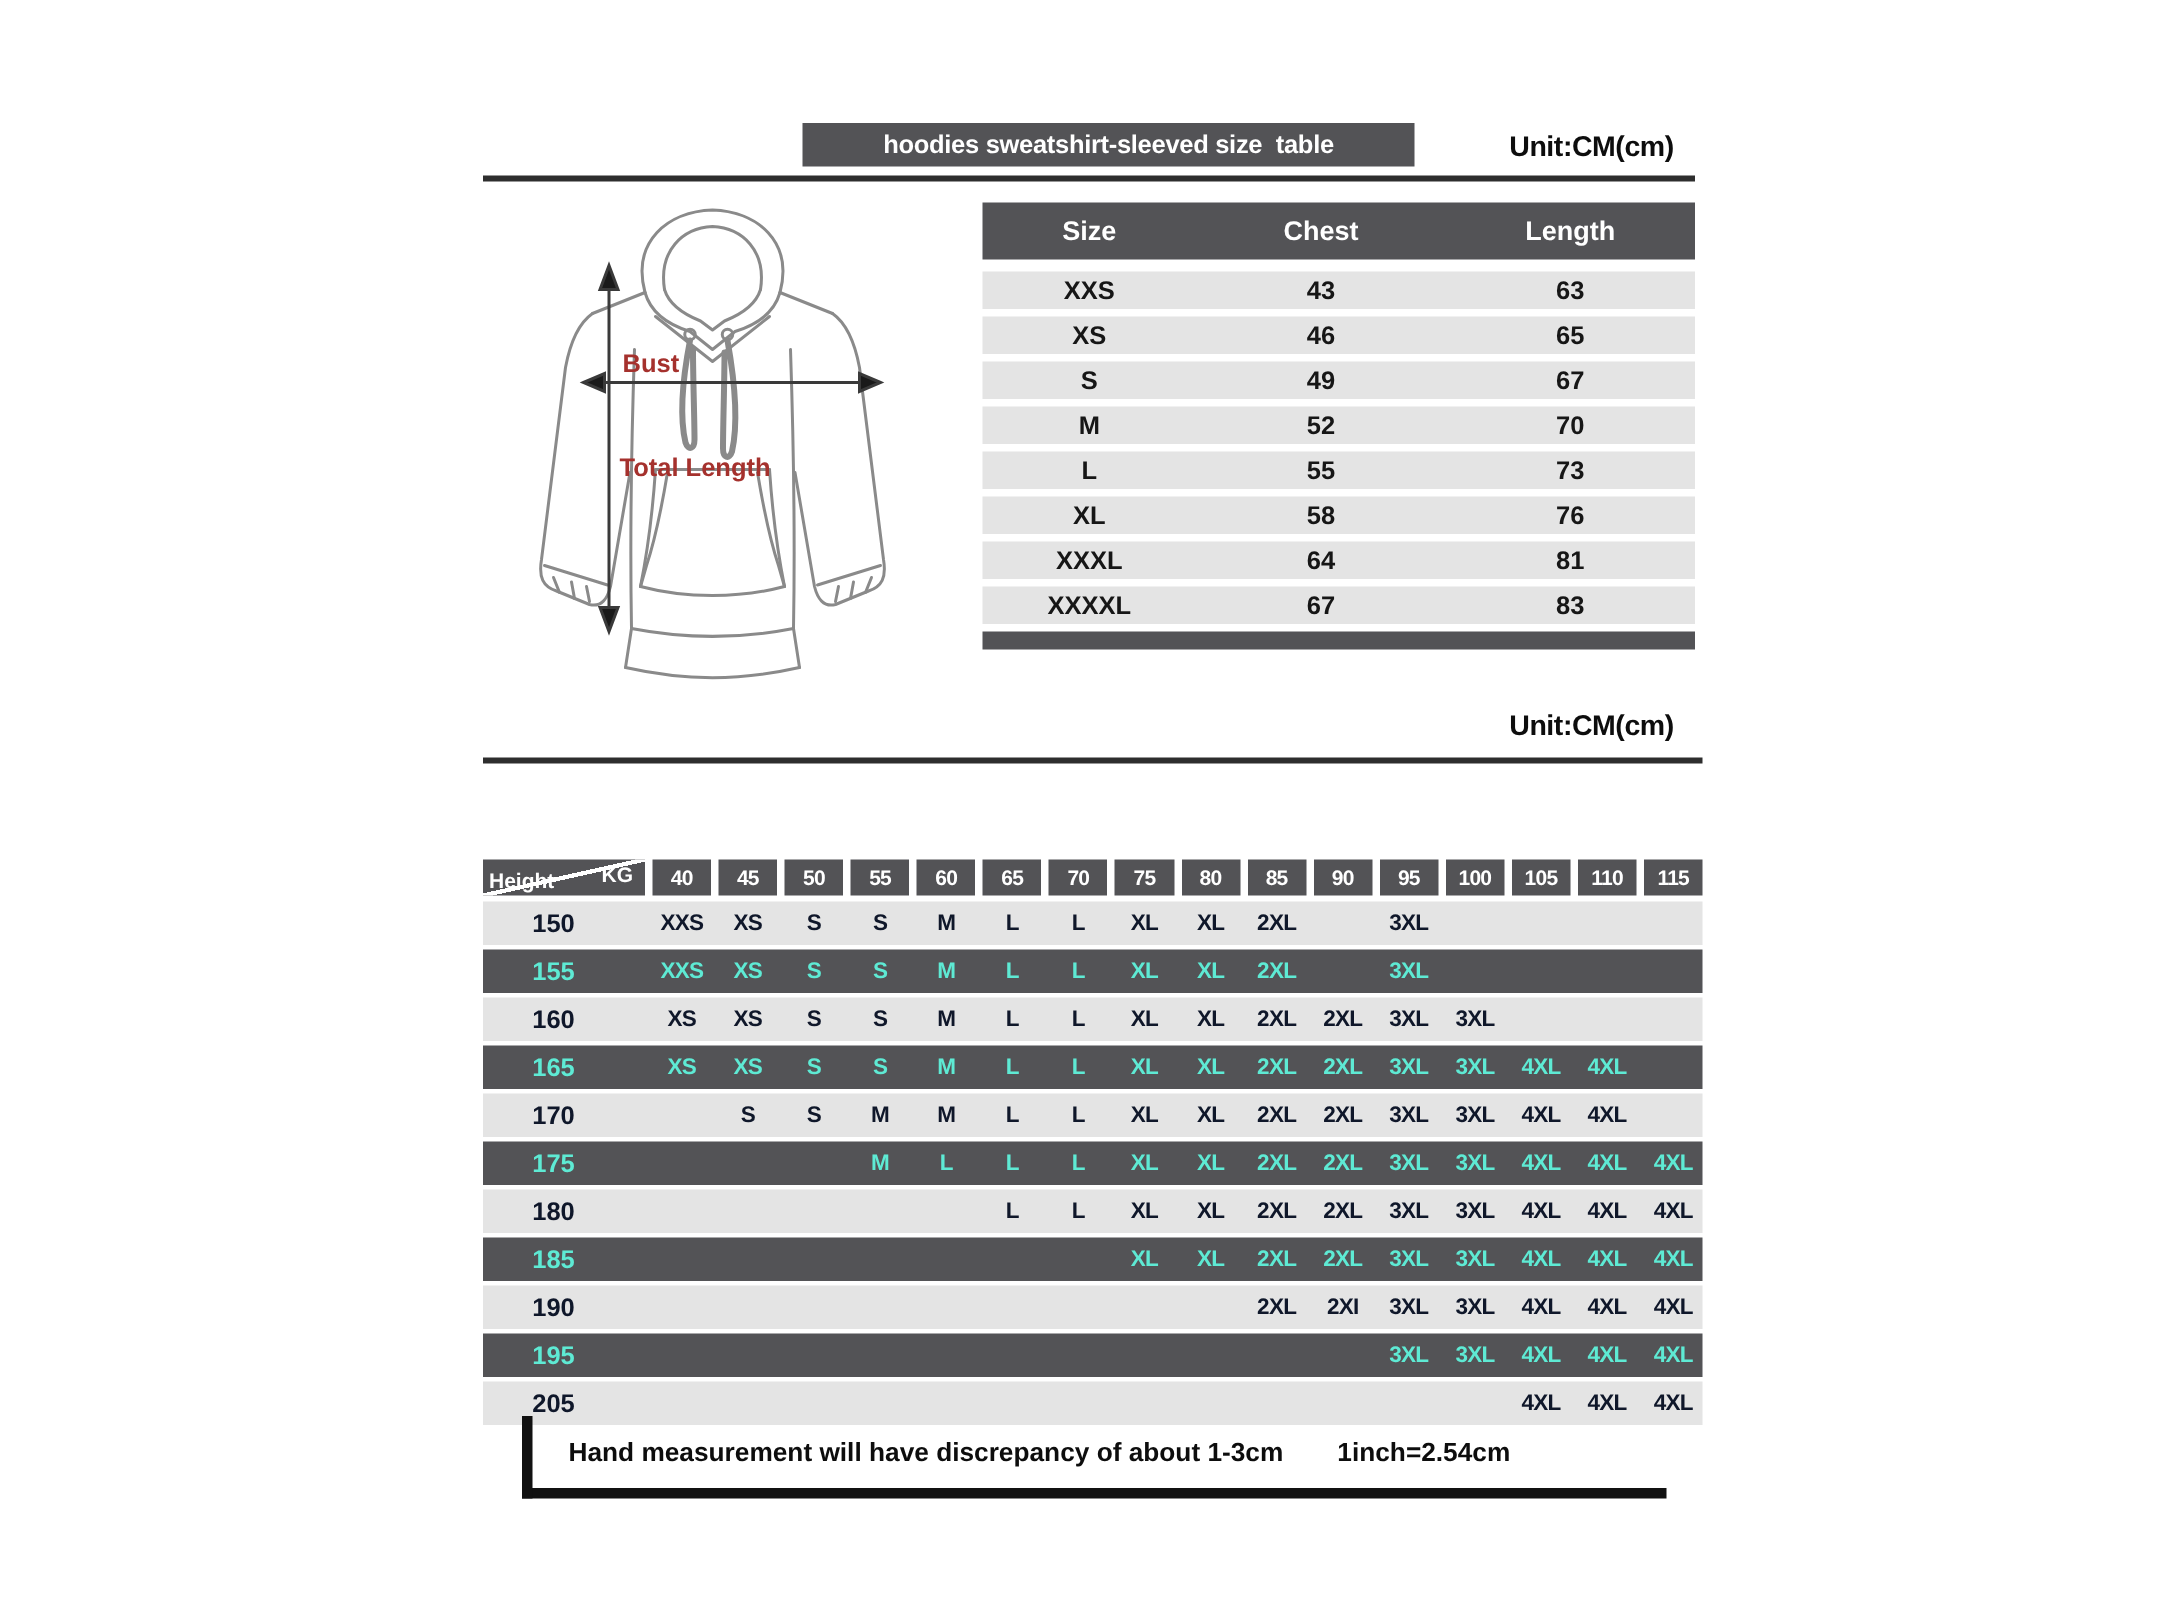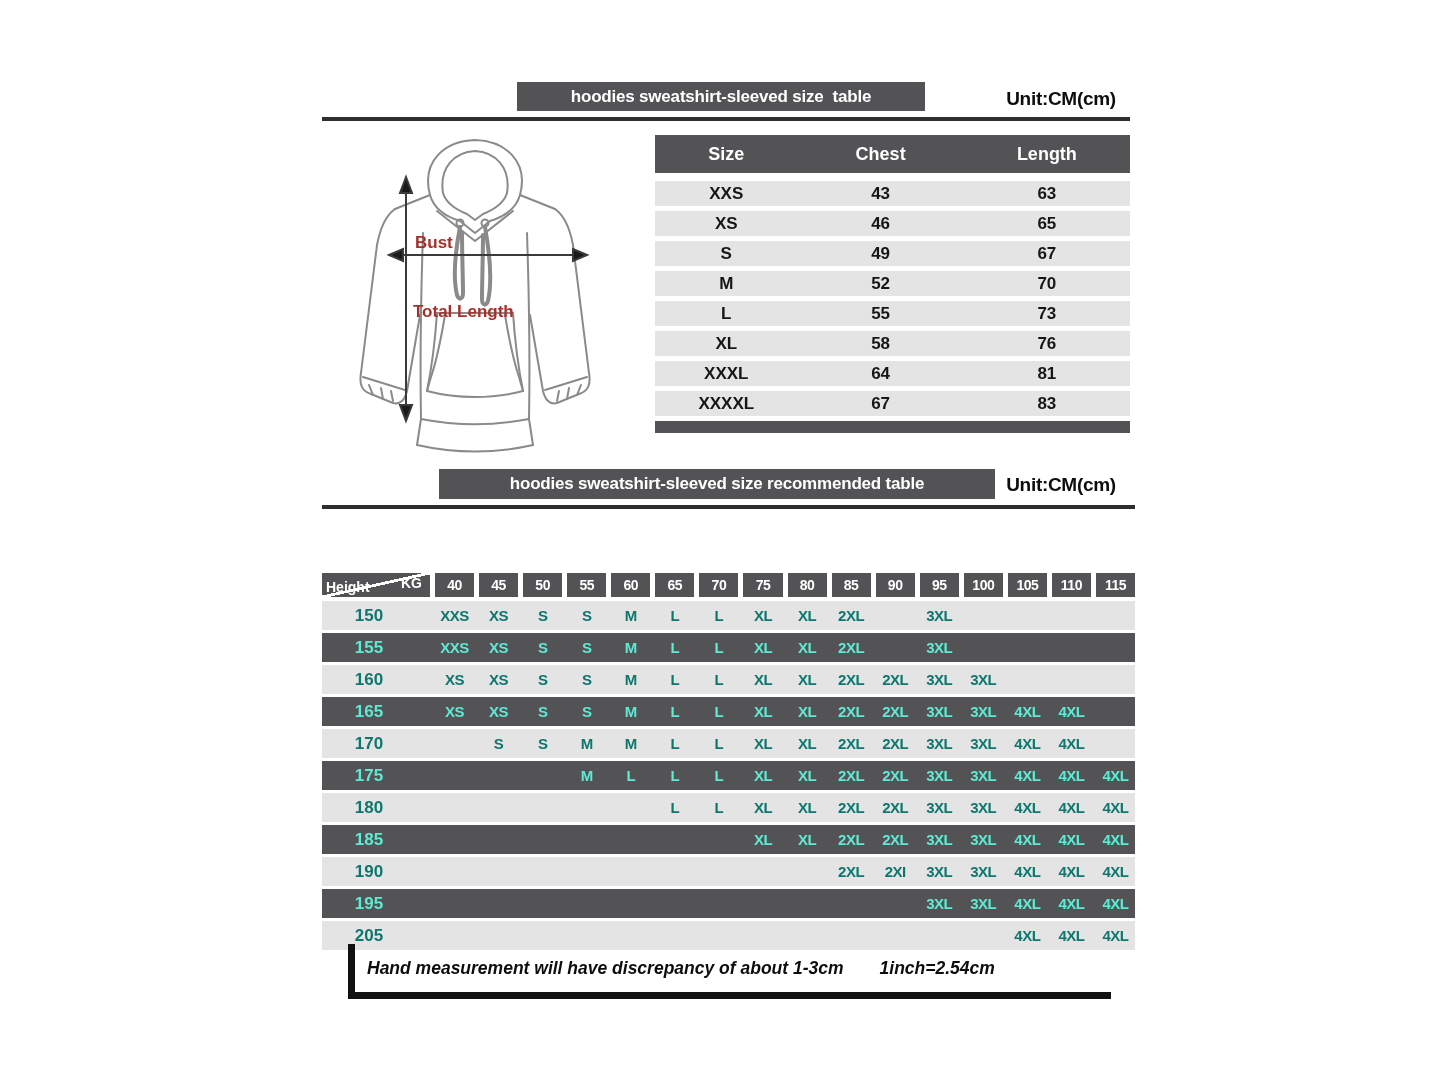--- a/index.html
+++ b/index.html
@@ -3,21 +3,21 @@
 <meta charset="utf-8">
 <style>
   html,body{margin:0;padding:0;background:#fff;}
   .page{
     position:relative;width:1445px;height:1071px;background:#ffffff;overflow:hidden;
     font-family:"Liberation Sans",sans-serif;font-weight:bold;color:#1c1c1c;
   }
   
   .title-bar{
     position:absolute;background:#535356;color:#fff;display:flex;align-items:center;justify-content:center;
-    font-size:17px;letter-spacing:-0.2px;white-space:pre;
+    font-size:17px;letter-spacing:-0.2px;white-space:pre;margin-left:18px;
   }
   .title-1{left:517px;top:82px;width:408px;height:29px;}
   .title-2{left:439px;top:469px;width:556px;height:30px;}
   .unit-label{
     position:absolute;width:138px;height:26px;display:flex;align-items:center;justify-content:center;
     font-size:19px;color:#0d0d0d;letter-spacing:-0.3px;
   }
   .unit-1{left:992px;top:86px;}
   .unit-2{left:992px;top:472px;}
   .rule{position:absolute;background:#2e2e2e;height:4px;}
@@ -50,32 +50,31 @@
     font-size:14px;letter-spacing:-0.5px;
   }
   .mcorner{
     position:relative;background:#535356;color:#fff;
     background-image:linear-gradient(to bottom right,rgba(0,0,0,0) 47%,#fff 47%,#fff 53%,rgba(0,0,0,0) 53%);
   }
   .mcorner .kg{position:absolute;top:2px;right:8px;font-size:14px;}
   .mcorner .hgt{position:absolute;bottom:2px;left:4px;font-size:14px;}
   .mbody{margin-top:4px;display:flex;flex-direction:column;gap:3px;}
   .mrow{display:grid;grid-template-columns:108px repeat(16,1fr);column-gap:5px;height:29px;align-items:center;}
-  .mrow.light{background:#e4e4e4;color:#0f766e;}
+  .mrow.light{background:#e4e4e4;color:#0f172a;}
   .mrow.dark{background:#535356;color:#5eead4;}
   .mrow .mhght{text-align:center;font-size:17px;padding-right:14px;}
   .mrow .mcell{text-align:center;font-size:15px;letter-spacing:-0.5px;white-space:nowrap;}
 
   
   .footer{
     position:absolute;left:348px;top:944px;width:763px;height:55px;
     border-left:7px solid #111;border-bottom:7px solid #111;
-    display:flex;align-items:center;padding-left:12px;gap:36px;font-size:17.5px;color:#0d0d0d;
+    display:flex;align-items:center;padding-left:24px;gap:36px;font-size:17.5px;color:#0d0d0d;
     box-sizing:border-box;
-    font-style:italic;
   }
 </style>
 </head>
 <body>
 
 <div class="page">
 
   <div class="title-bar title-1">hoodies sweatshirt-sleeved size  table</div>
   <div class="unit-label unit-1">Unit:CM(cm)</div>
   <div class="rule rule-1"></div>
@@ -188,21 +187,20 @@
 
     <div class="srow">
       <div class="scell">XXXXL</div>
       <div class="scell">67</div>
       <div class="scell">83</div>
     </div>
   </div>
     <div class="sfoot"></div>
   </div>
 
-  <div class="title-bar title-2">hoodies sweatshirt-sleeved size recommended table</div>
   <div class="unit-label unit-2">Unit:CM(cm)</div>
   <div class="rule rule-2"></div>
 
   <div class="matrix">
     <div class="mheader">
       <div class="mcorner">
         <span class="kg">KG</span>
         <span class="hgt">Height</span>
       </div>
     <div class="mhcell">40</div>

